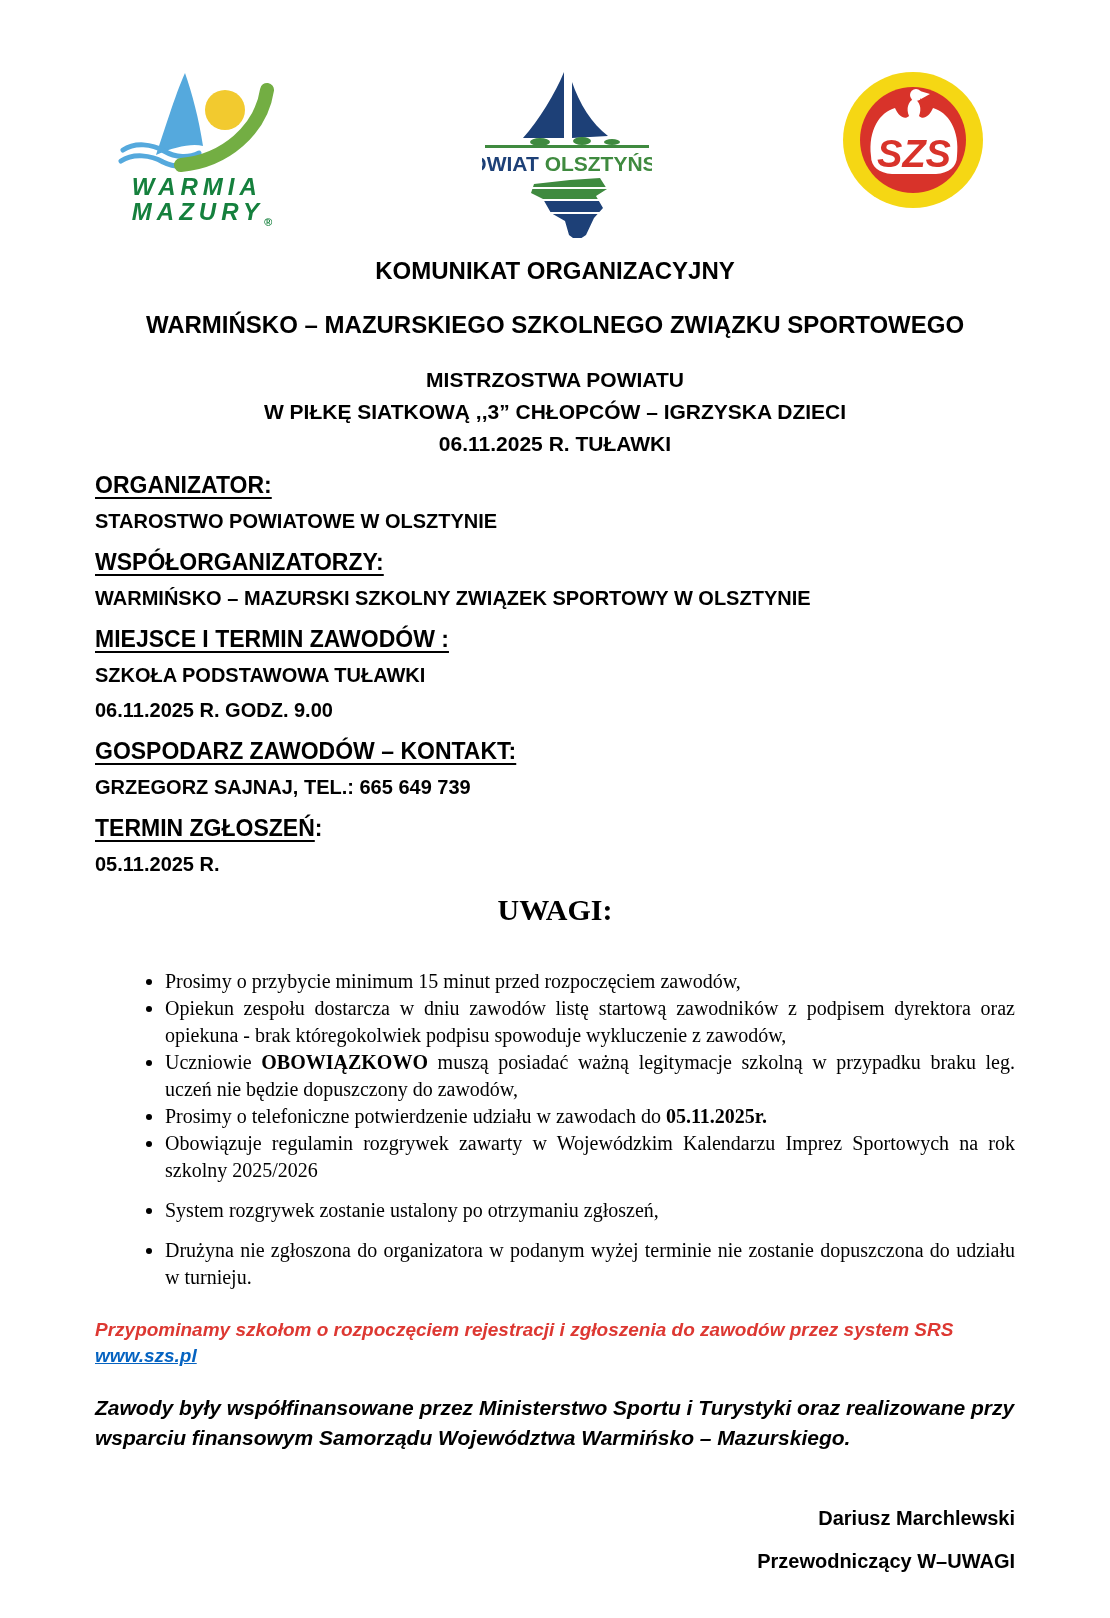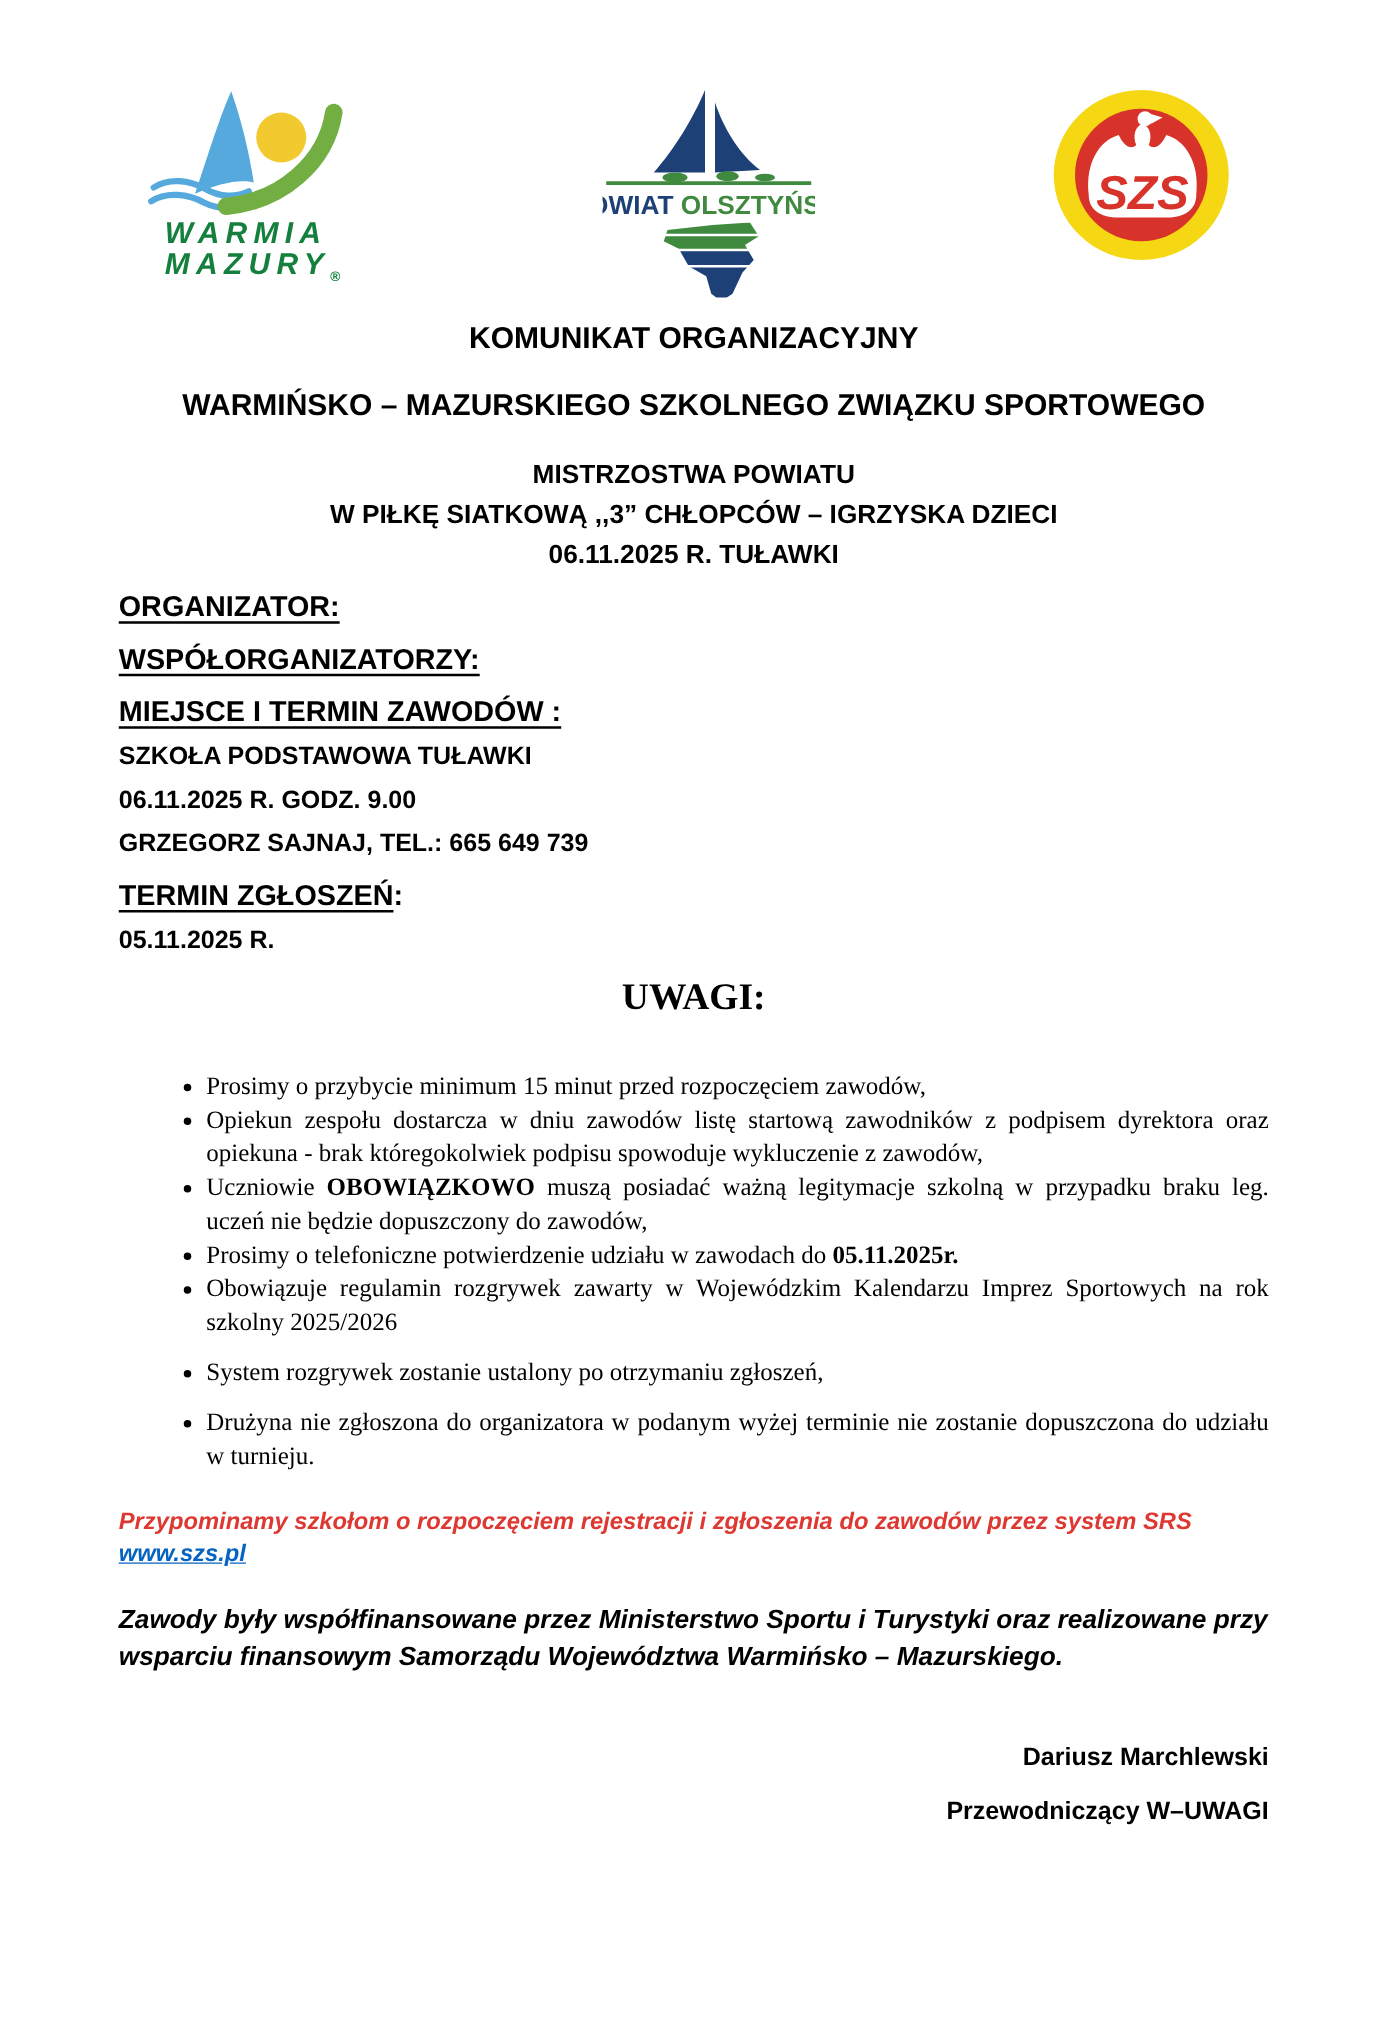--- a/index.html
+++ b/index.html
@@ -118,31 +118,36 @@
 
   <div class="h-title">KOMUNIKAT ORGANIZACYJNY</div>
   <div class="h-sub">WARMIŃSKO – MAZURSKIEGO SZKOLNEGO ZWIĄZKU SPORTOWEGO</div>
   <div class="h-ev1">MISTRZOSTWA POWIATU</div>
   <div class="h-ev2">W PIŁKĘ SIATKOWĄ ,,3” CHŁOPCÓW – IGRZYSKA DZIECI</div>
   <div class="h-ev3">06.11.2025 R. TUŁAWKI</div>
 
   <div class="sec-h">
     <span class="u">ORGANIZATOR:</span><span></span>
   </div>
+  <div class="sec-l">STAROSTWO POWIATOWE W OLSZTYNIE</div>
 
   <div class="sec-h">
     <span class="u">WSPÓŁORGANIZATORZY:</span><span></span>
   </div>
+  <div class="sec-l">WARMIŃSKO – MAZURSKI SZKOLNY ZWIĄZEK SPORTOWY W OLSZTYNIE</div>
 
   <div class="sec-h">
     <span class="u">MIEJSCE I TERMIN ZAWODÓW :</span><span></span>
   </div>
   <div class="sec-l">SZKOŁA PODSTAWOWA TUŁAWKI</div>
   <div class="sec-l">06.11.2025 R. GODZ. 9.00</div>
 
+  <div class="sec-h">
+    <span class="u">GOSPODARZ ZAWODÓW – KONTAKT:</span><span></span>
+  </div>
   <div class="sec-l">GRZEGORZ SAJNAJ, TEL.: 665 649 739</div>
 
   <div class="sec-h">
     <span class="u">TERMIN ZGŁOSZEŃ</span><span>:</span>
   </div>
   <div class="sec-l">05.11.2025 R.</div>
 
   <div class="uwagi-h">UWAGI:</div>
 
   <ul class="uwagi">

